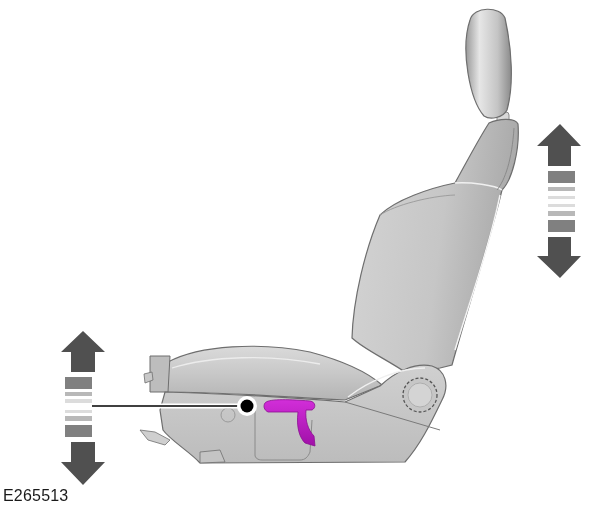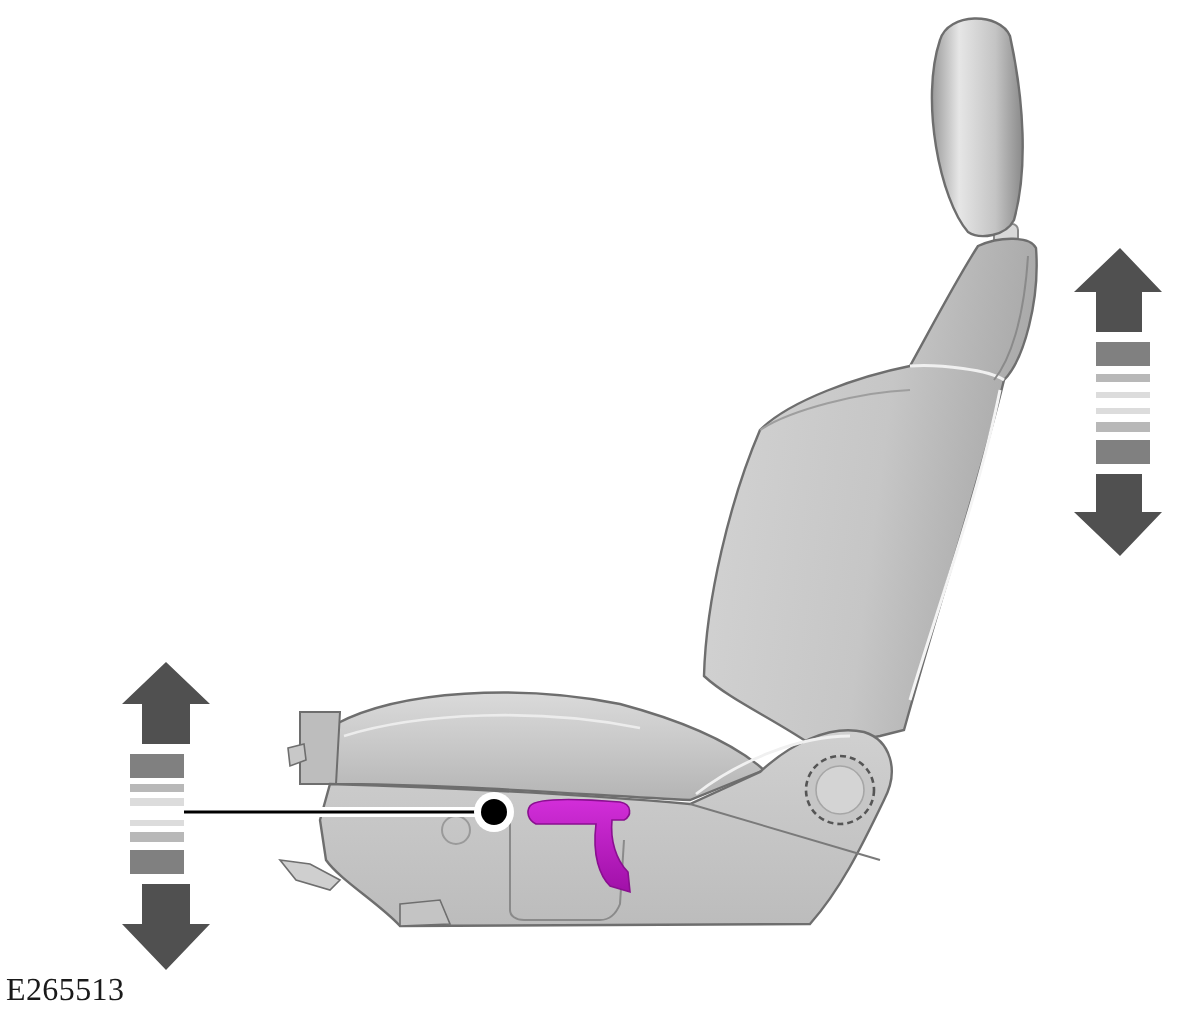--- a/index.html
+++ b/index.html
@@ -1,18 +1,18 @@
 <!DOCTYPE html>
 <html><head>
   <meta charset="utf-8">
   <style>
     html, body { margin: 0; padding: 0; background: #ffffff; }
     body { width: 600px; height: 512px; position: relative; overflow: hidden; font-family: "Liberation Sans", sans-serif; }
     #canvas { position: absolute; left: 0; top: 0; width: 600px; height: 512px; }
-    .fig-id { position: absolute; left: 3px; top: 487px; font-size: 16px; color: #1a1a1a; letter-spacing: 0.2px; font-family: Liberation Serif, serif; }
+    .fig-id { position: absolute; left: 3px; top: 487px; font-size: 16px; color: #1a1a1a; letter-spacing: 0.2px; font-family: Liberation Sans, sans-serif; }
   </style>
 </head>
 <body>
 
 <svg id="canvas" viewBox="0 0 600 512" xmlns="http://www.w3.org/2000/svg">
   <defs>
     <linearGradient id="gHead" x1="0" y1="0" x2="1" y2="0">
       <stop offset="0" stop-color="#9a9a9a"></stop>
       <stop offset="0.3" stop-color="#e6e6e6"></stop>
       <stop offset="0.7" stop-color="#c4c4c4"></stop>

